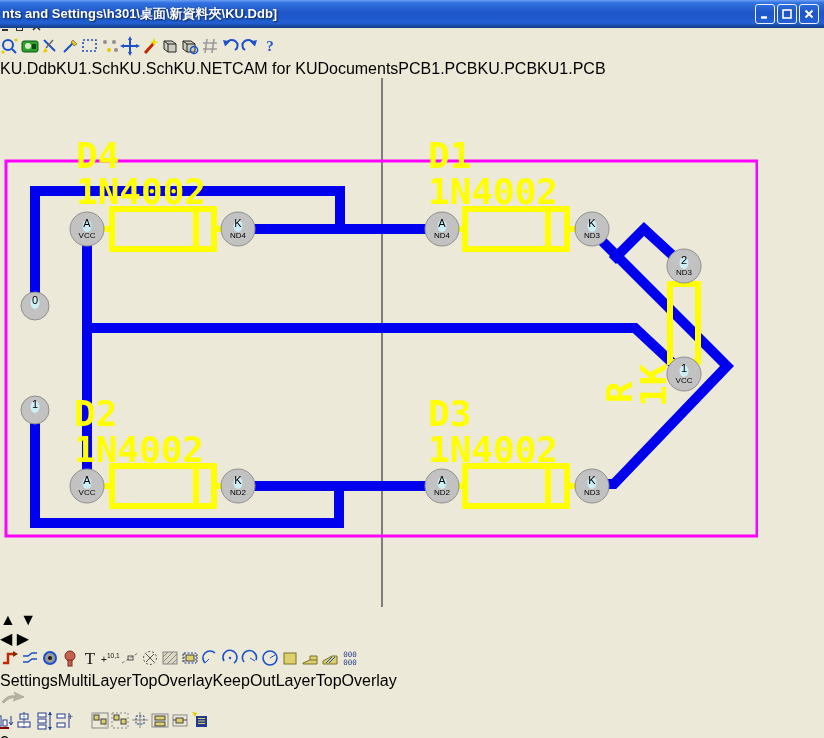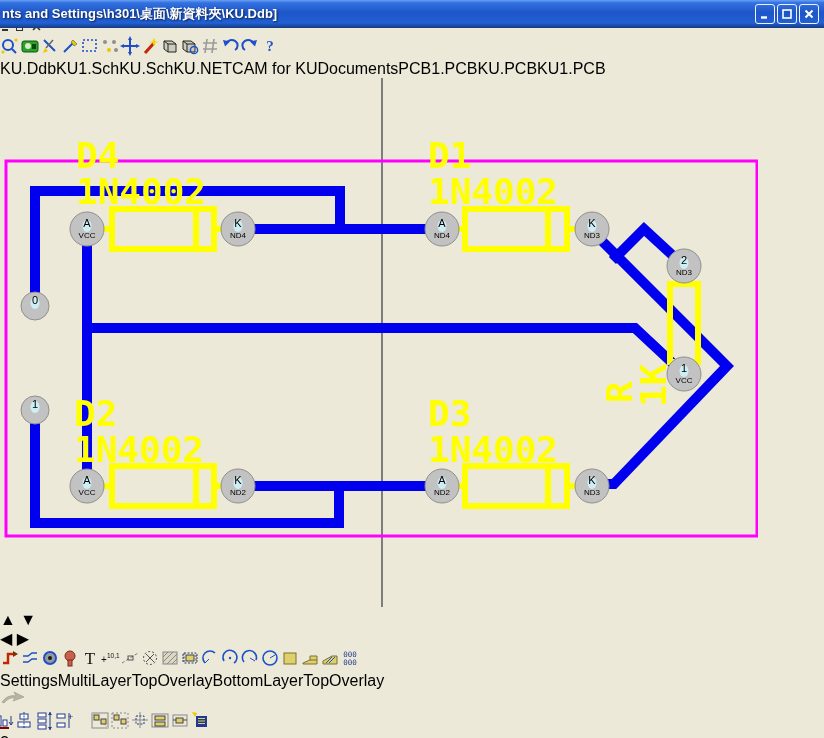--- a/index.html
+++ b/index.html
@@ -355,21 +355,21 @@
         </svg></span><span class="rtool"><svg width="20" height="20" viewBox="0 0 20 20">
           <path d="M3 16 L17 16 L17 12 L10 12 L3 15 Z M10 12 L10 8 L17 8 L17 12" fill="#ded06a" stroke="#7a7030"></path>
         </svg></span><span class="rtool"><svg width="20" height="20" viewBox="0 0 20 20">
           <path d="M3 16 h14 v-8 h-5 l-9 5 z" fill="#ded06a" stroke="#7a7030"></path>
           <path d="M6 15 l6 -6 M9 15 l6 -6" stroke="#2255cc"></path>
         </svg></span><span class="rtool"><svg width="20" height="20" viewBox="0 0 20 20">
           <text x="10" y="9" text-anchor="middle" font-size="7.5" font-family="DejaVu Sans Mono,monospace" fill="#223a8c">000</text>
           <text x="10" y="17" text-anchor="middle" font-size="7.5" font-family="DejaVu Sans Mono,monospace" fill="#223a8c">000</text>
         </svg></span></div>
 
-  <div class="layertabs" id="layer-tabs"><span class="ltab">Settings</span><span class="ltab active">MultiLayer</span><span class="ltab">TopOverlay</span><span class="ltab">BottomLayer</span><span class="ltab">TopOverlay</span></div>
+  <div class="layertabs" id="layer-tabs"><span class="ltab">Settings</span><span class="ltab active">MultiLayer</span><span class="ltab">TopOverlay</span><span class="ltab">KeepOutLayer</span><span class="ltab">TopOverlay</span></div>
 
   <div class="statusbar">
     <svg class="cursor-ghost" width="26" height="16">
       <path d="M2 12 Q8 4 16 6 L14 2 L24 7 L13 11 L15 8 Q9 7 4 13 Z" fill="#b8b4a4" stroke="#9a9684" stroke-width="0.6"></path>
     </svg>
   </div>
 
   <div class="bottombar" id="toolbar-bottom"><span class="btool" style="margin-left: -6px;"><svg width="20" height="20" viewBox="0 0 20 20">
           <path d="M2 18 h13" stroke="#8a0000" stroke-width="2"></path>
           <rect x="3" y="6" width="4" height="10" fill="#fff" stroke="#223a8c"></rect>

